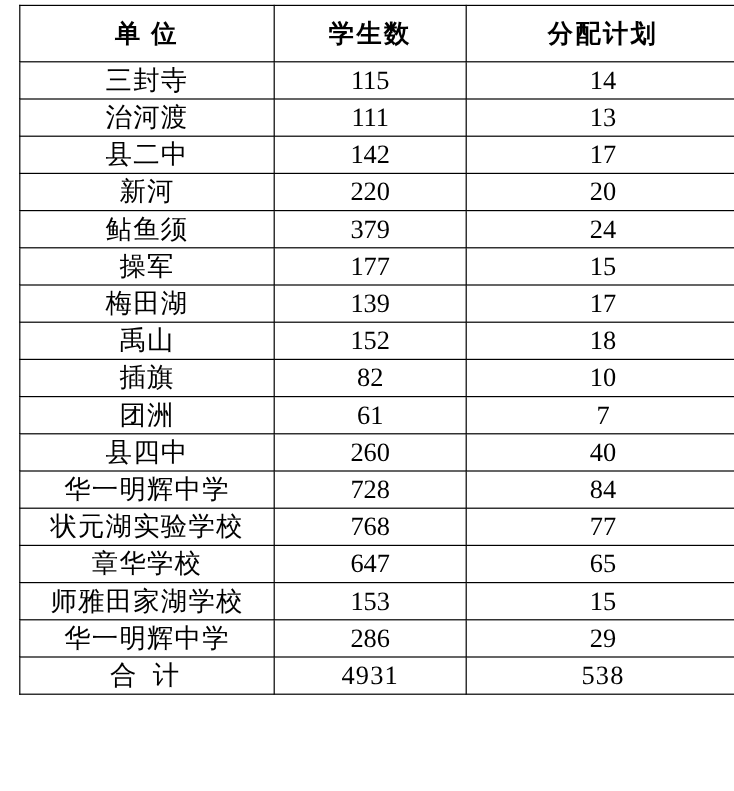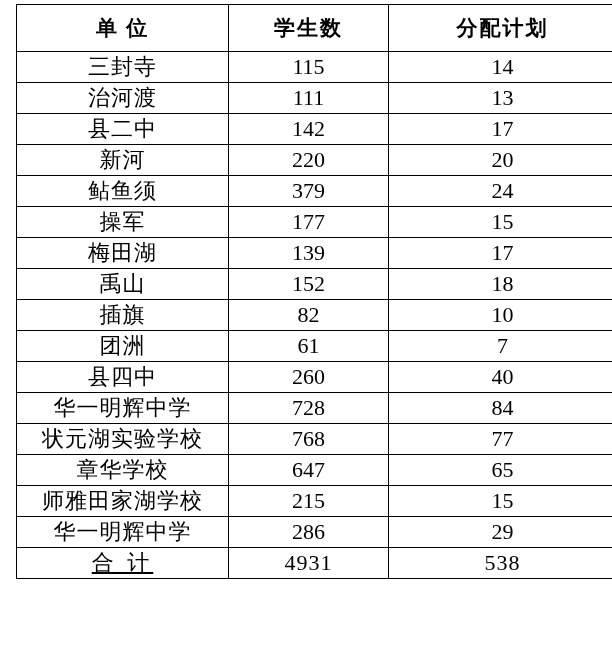--- a/index.html
+++ b/index.html
@@ -49,21 +49,20 @@
     font-weight: normal;
   }
   td.unit {
     letter-spacing: 1px;
   }
   tr.total td {
     letter-spacing: 1px;
   }
   tr.total td.unit {
     letter-spacing: 4px;
-    text-decoration: underline;
   }
 </style>
 </head>
 <body>
 
 <div class="sheet">
   <table class="alloc">
     <colgroup>
       <col class="c-unit">
       <col class="c-students">
@@ -142,21 +141,21 @@
         <td>768</td>
         <td>77</td>
       </tr>
       <tr>
         <td class="unit">章华学校</td>
         <td>647</td>
         <td>65</td>
       </tr>
       <tr>
         <td class="unit">师雅田家湖学校</td>
-        <td>215</td>
+        <td>153</td>
         <td>15</td>
       </tr>
       <tr>
         <td class="unit">华一明辉中学</td>
         <td>286</td>
         <td>29</td>
       </tr>
       <tr class="total">
         <td class="unit">合 计</td>
         <td>4931</td>

